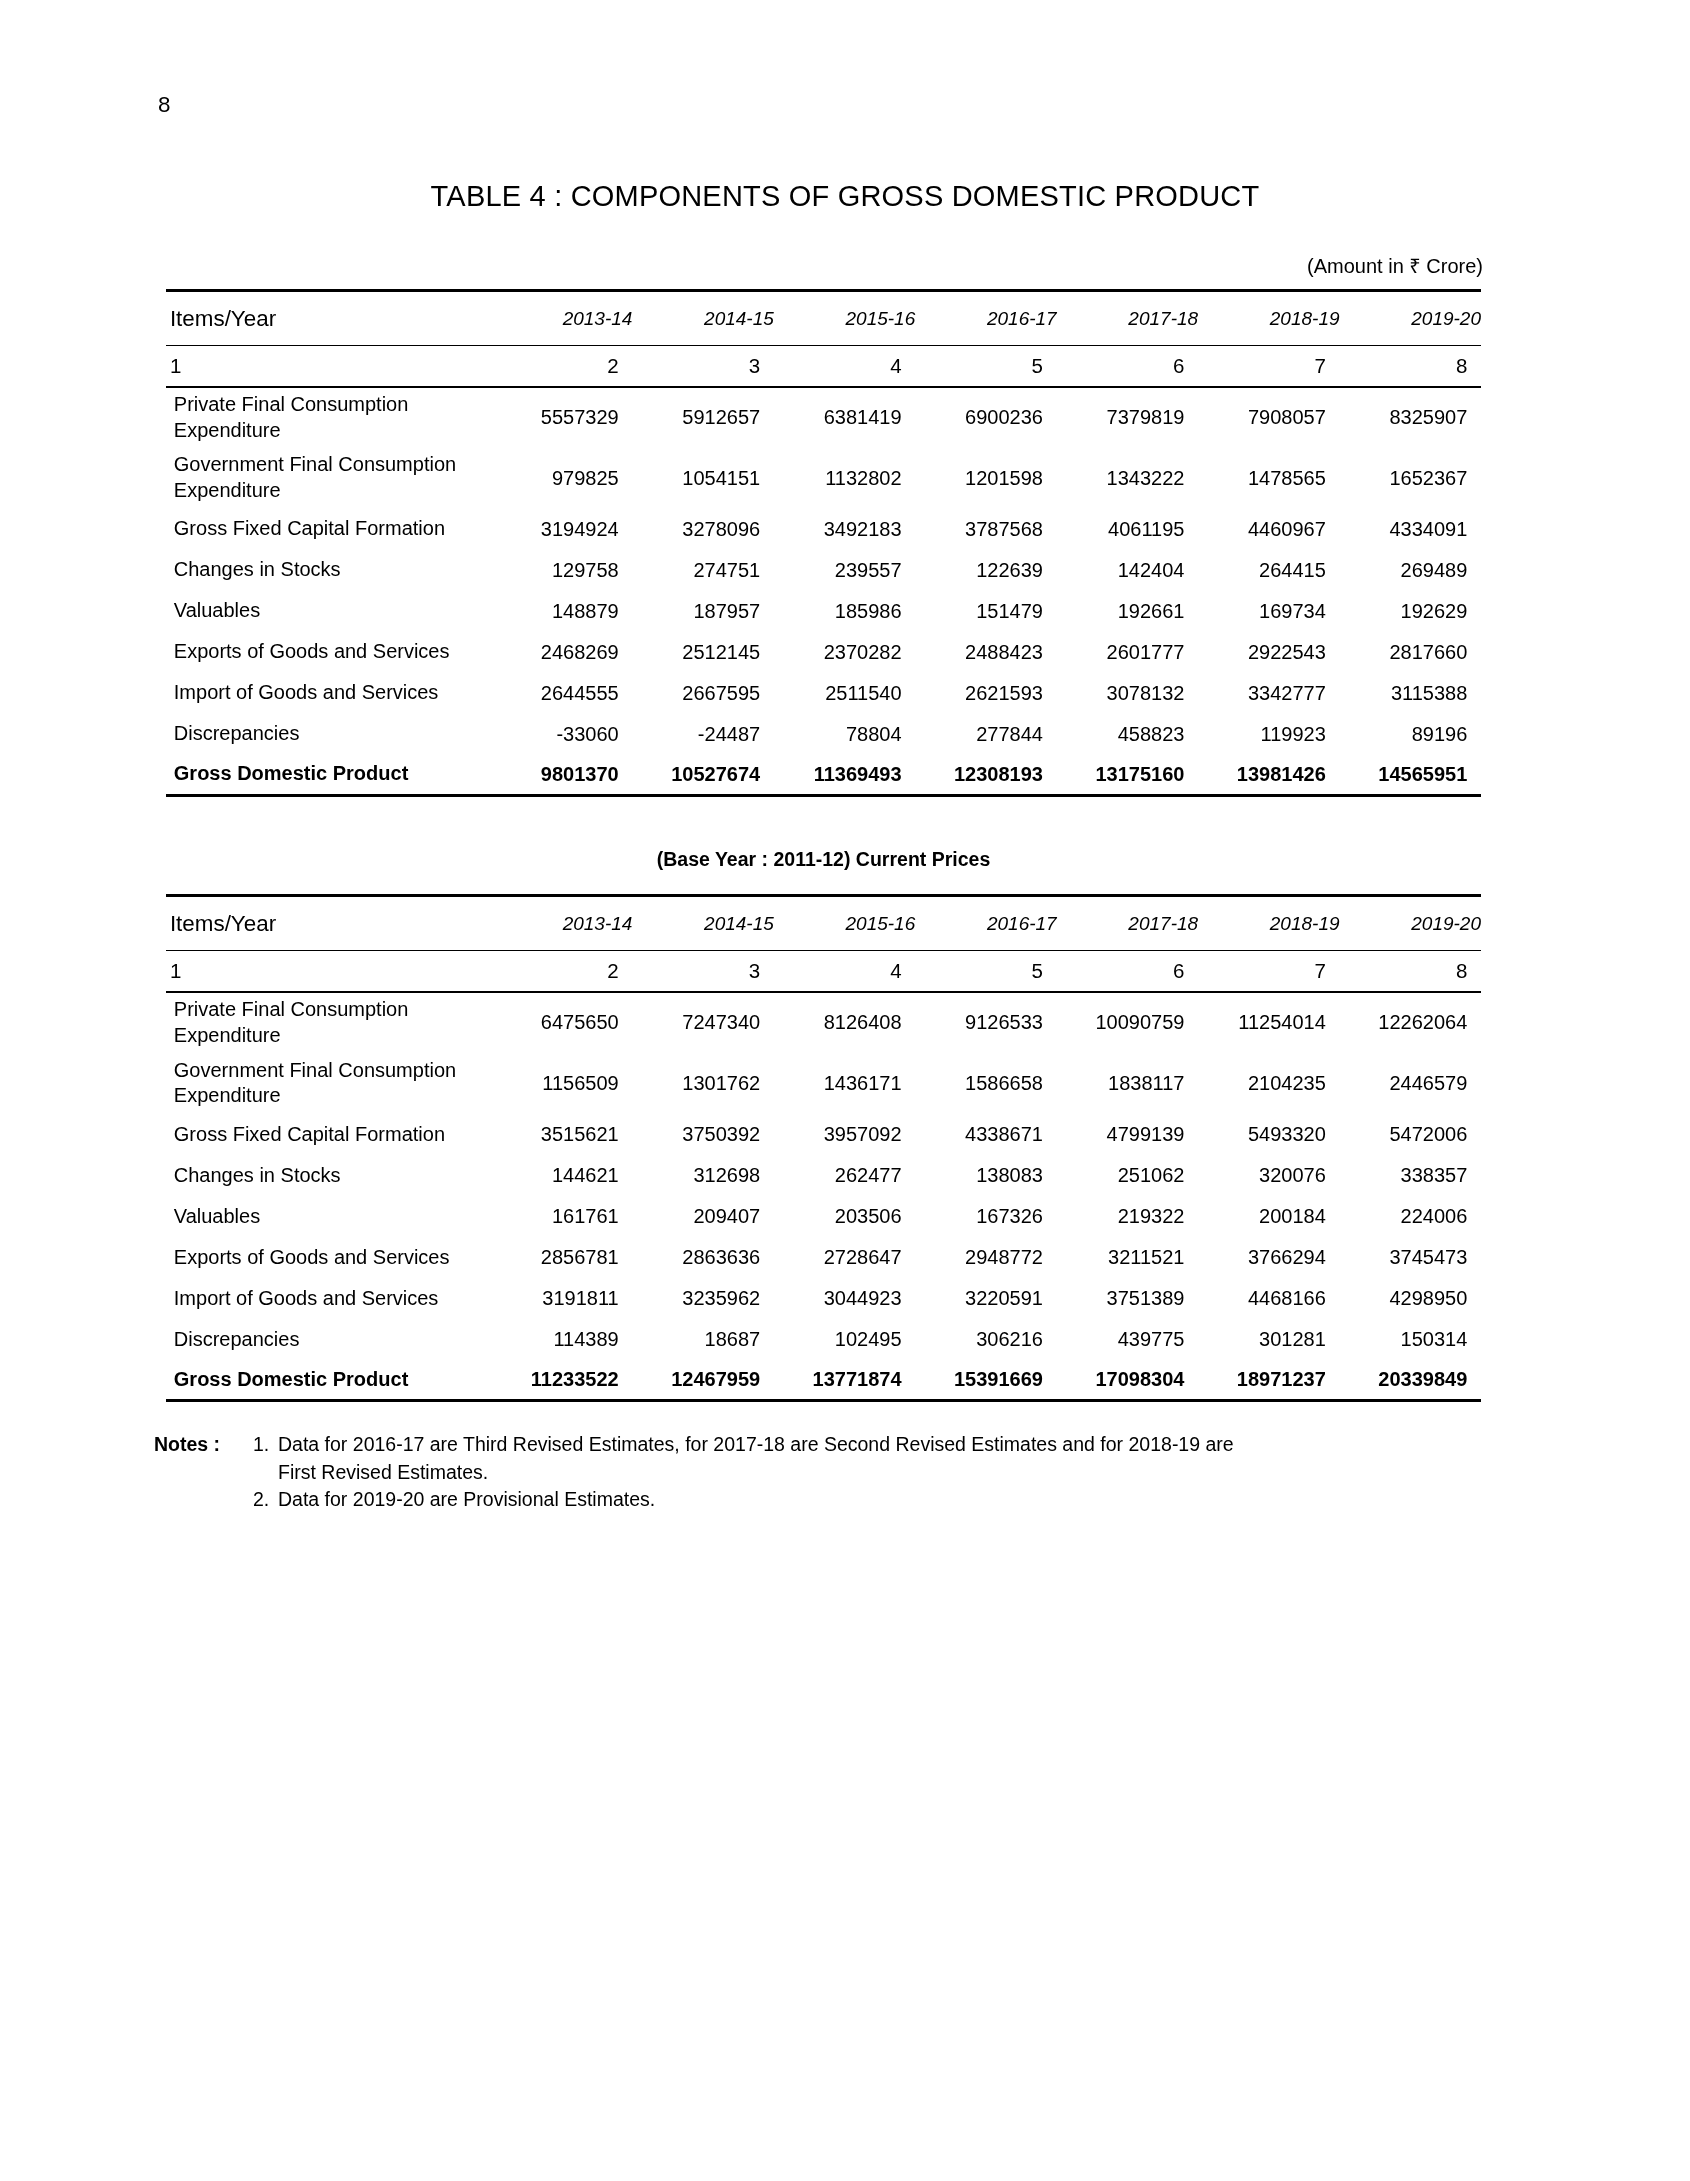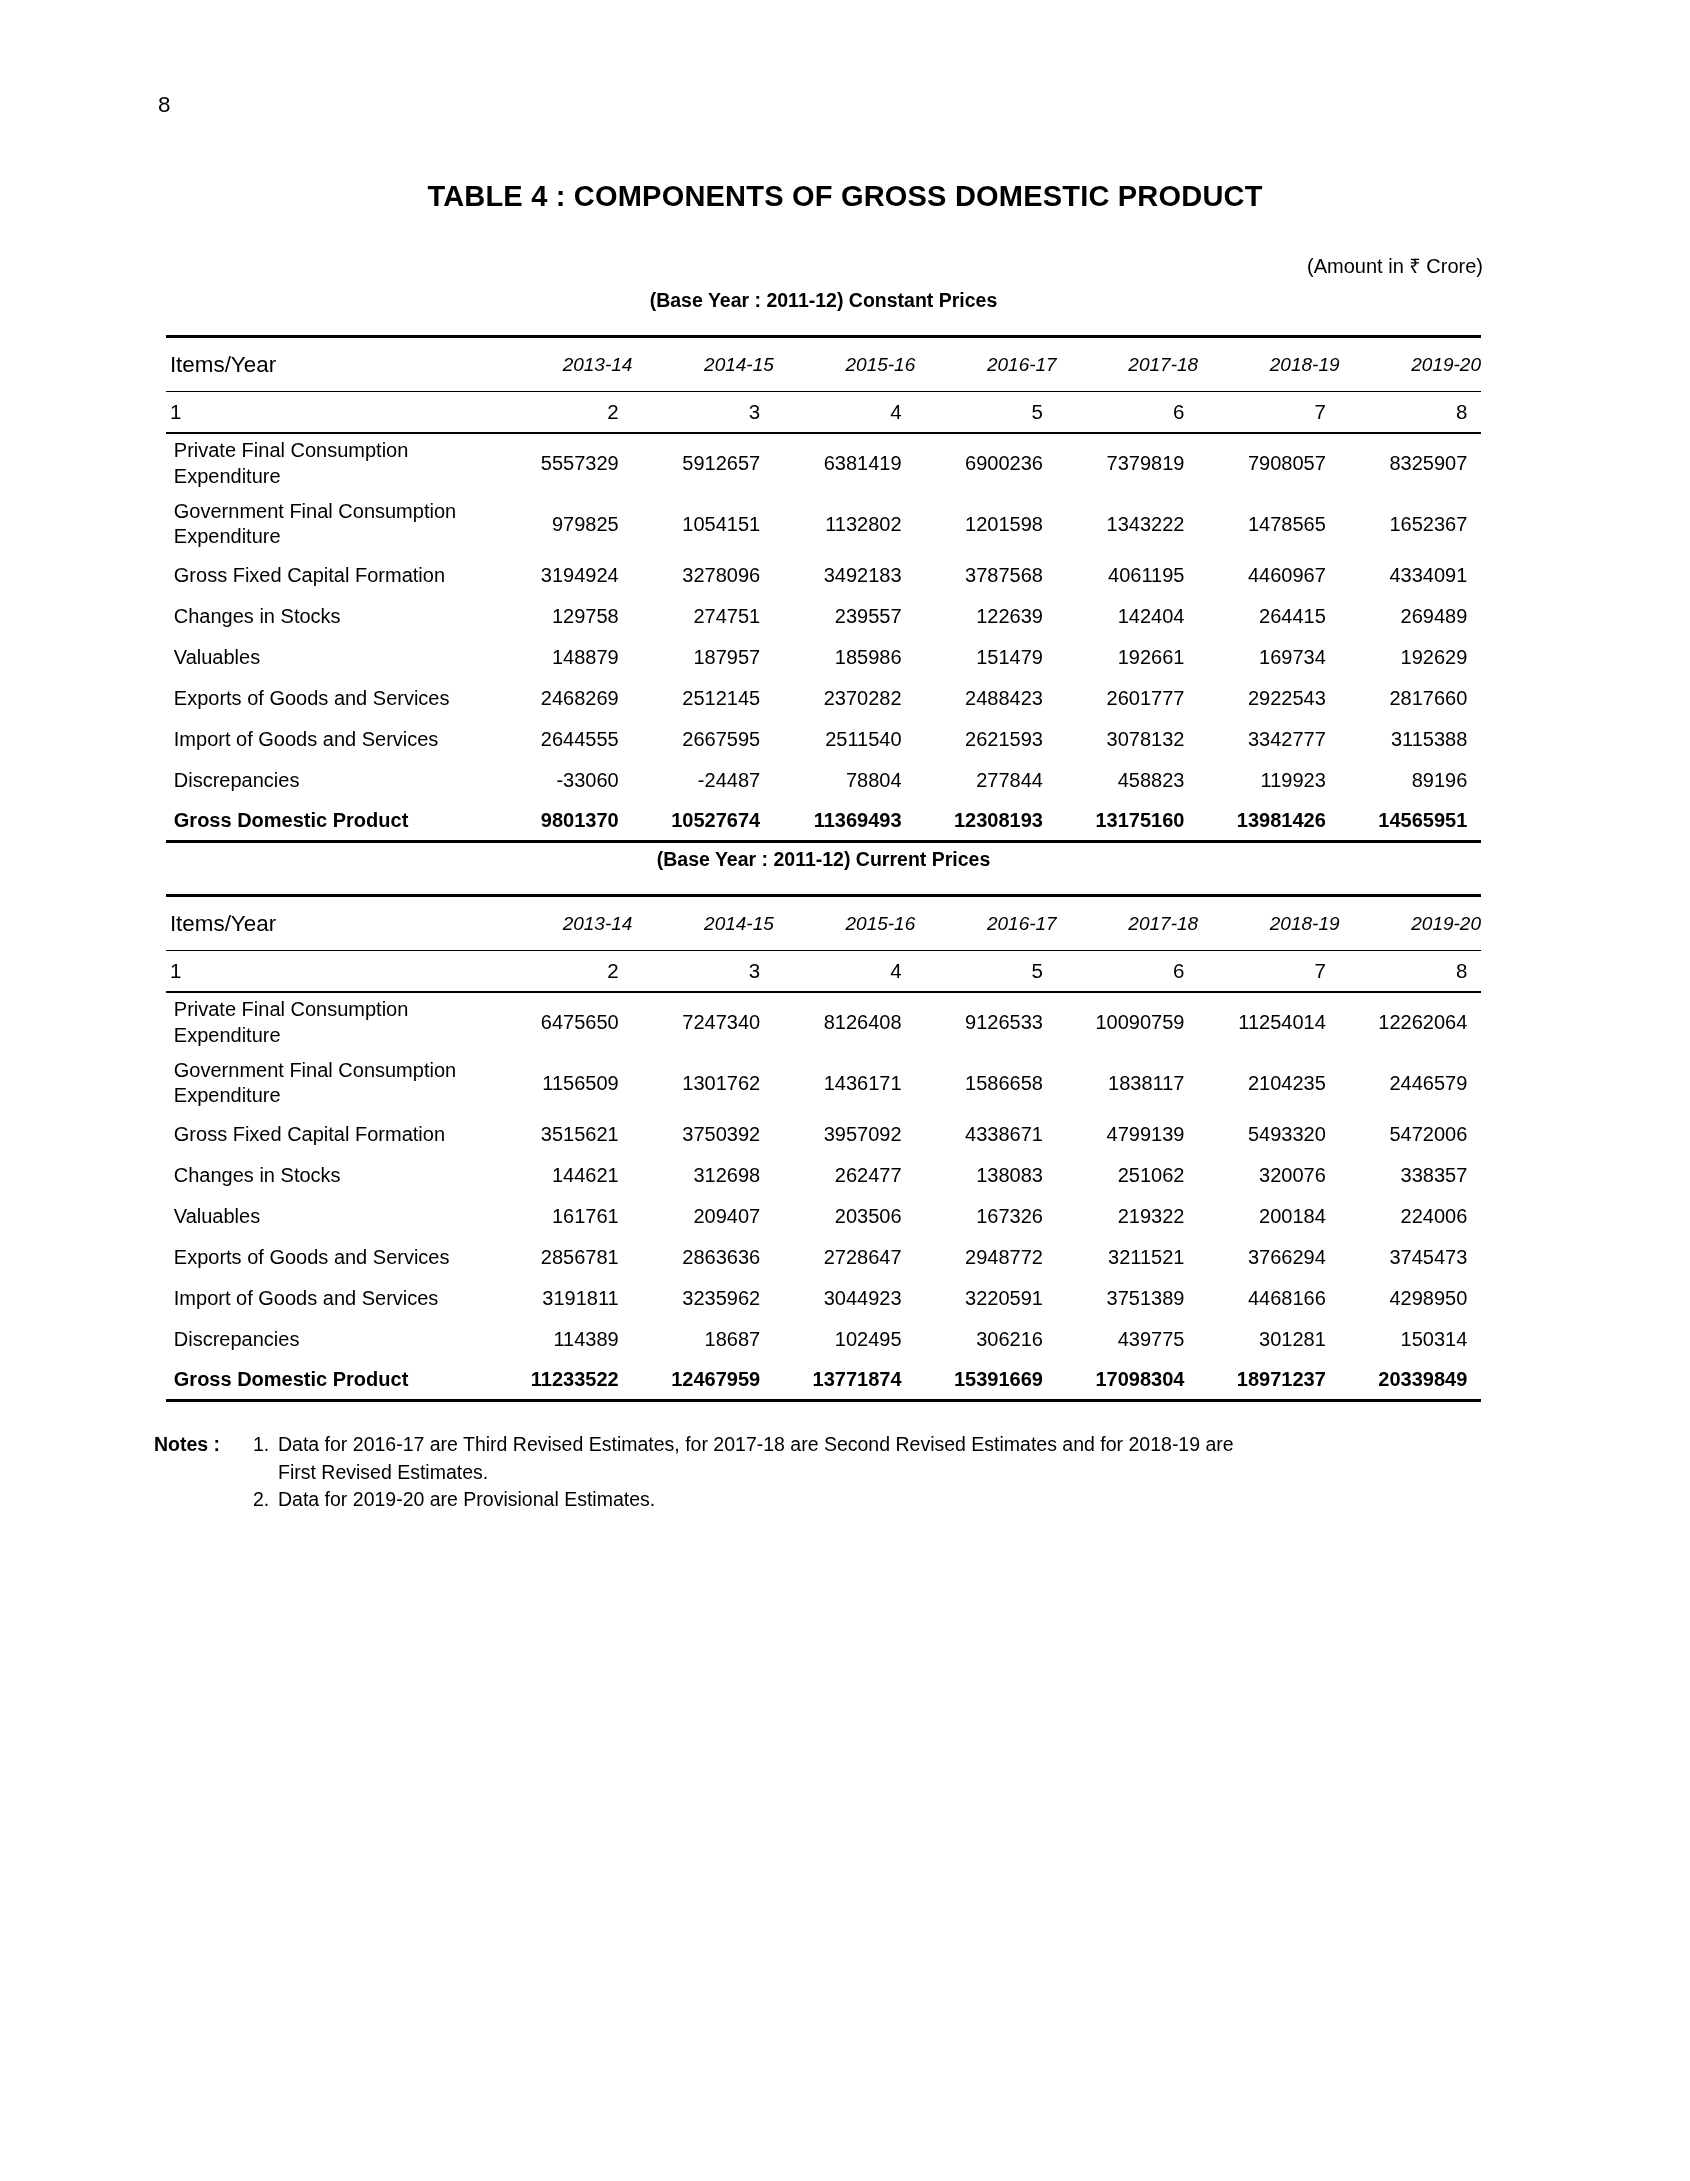--- a/index.html
+++ b/index.html
@@ -32,21 +32,21 @@
   }
 
   
   .doc-title {
     position: absolute;
     left: 0;
     right: 0;
     top: 180px;
     text-align: center;
     font-size: 29px;
-    font-weight: bold;
+    font-weight: normal;
     letter-spacing: 0.2px;
   }
   .amount-note {
     position: absolute;
     right: 207px;
     top: 252px;
     font-size: 20px;
   }
 
   
@@ -166,21 +166,20 @@
 
 <div class="page">
 
   <div class="page-number">8</div>
 
   <div class="doc-title">TABLE 4 : COMPONENTS OF GROSS DOMESTIC PRODUCT</div>
 
   <div class="amount-note">(Amount in ₹ Crore)</div>
 
   <div class="table-block" id="block-constant">
-    <div class="base-year">(Base Year : 2011-12) Constant Prices</div>
     <table class="gdp">
       <colgroup>
         <col class="c-item">
           <col class="c-num">
           <col class="c-num">
           <col class="c-num">
         <col class="c-num">
           <col class="c-num">
           <col class="c-num">
           <col class="c-num">

